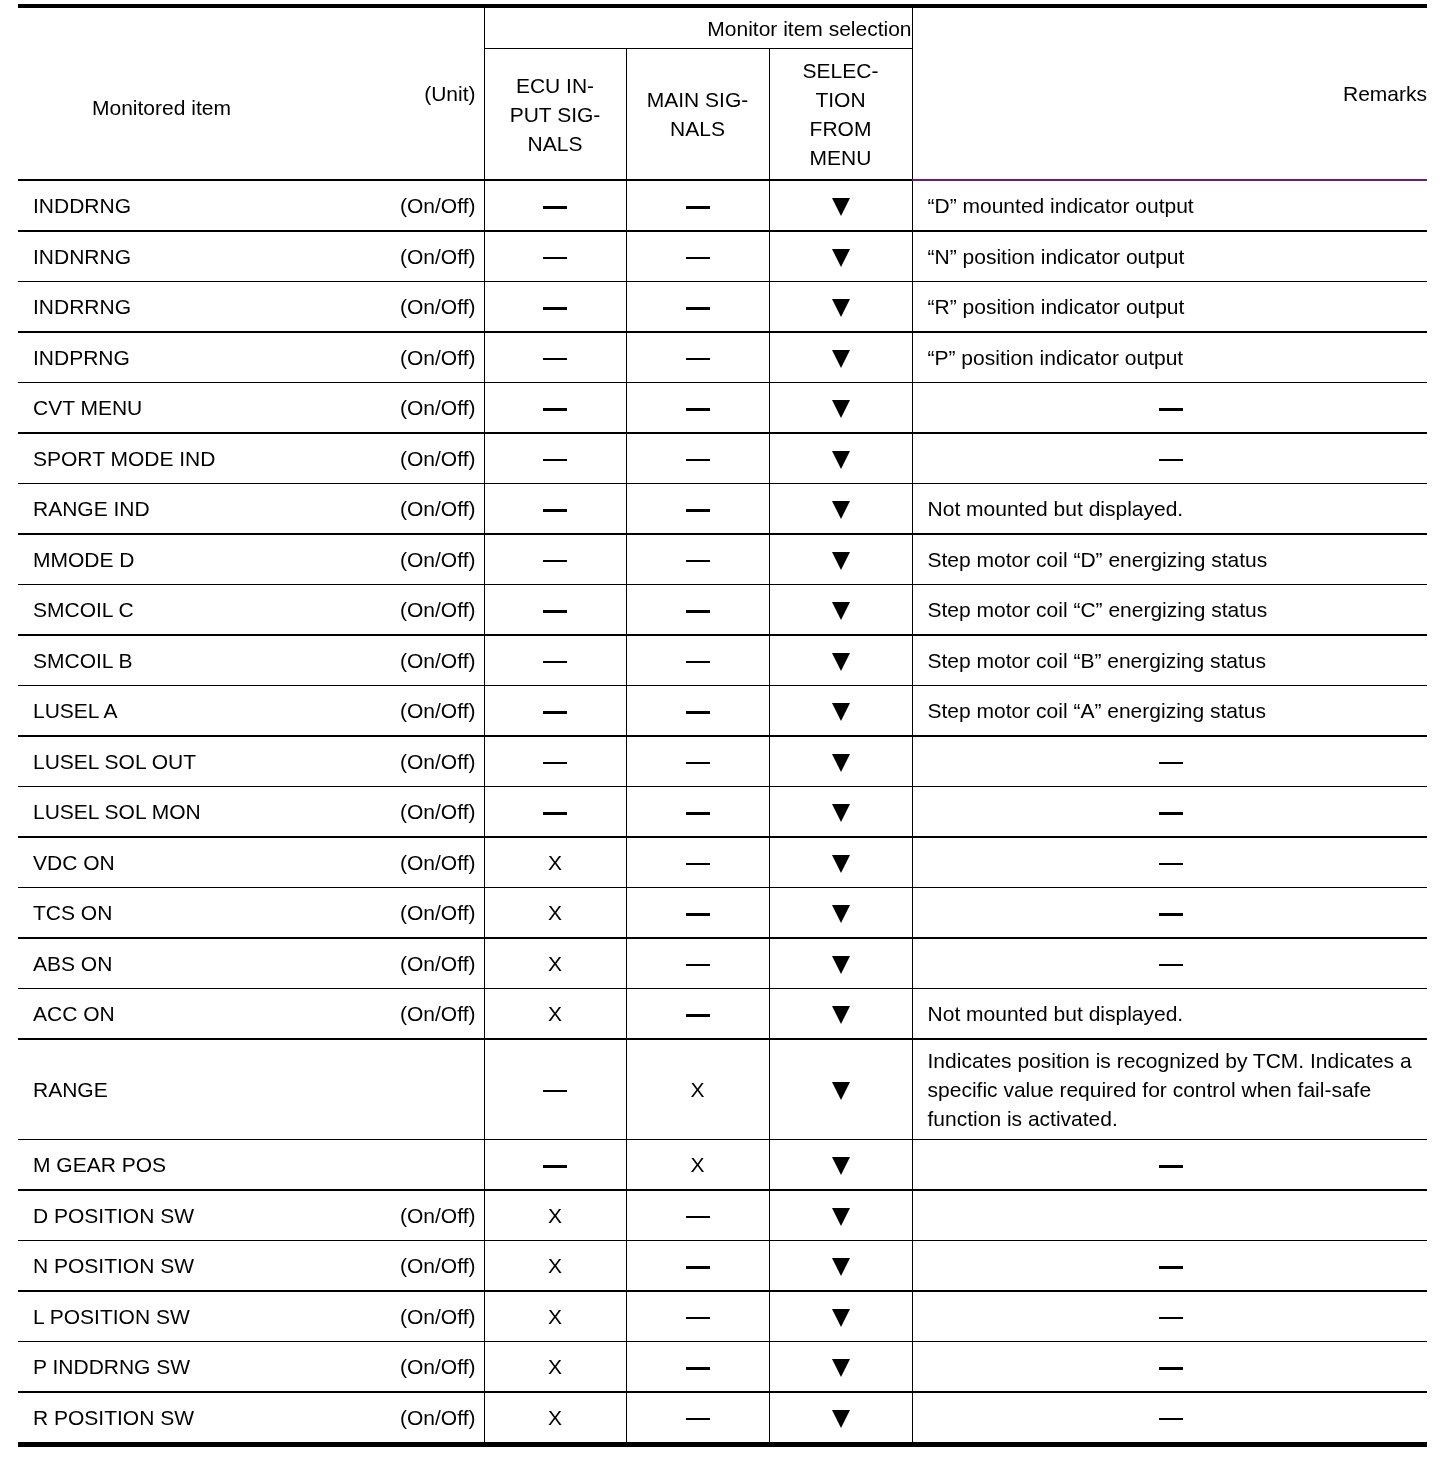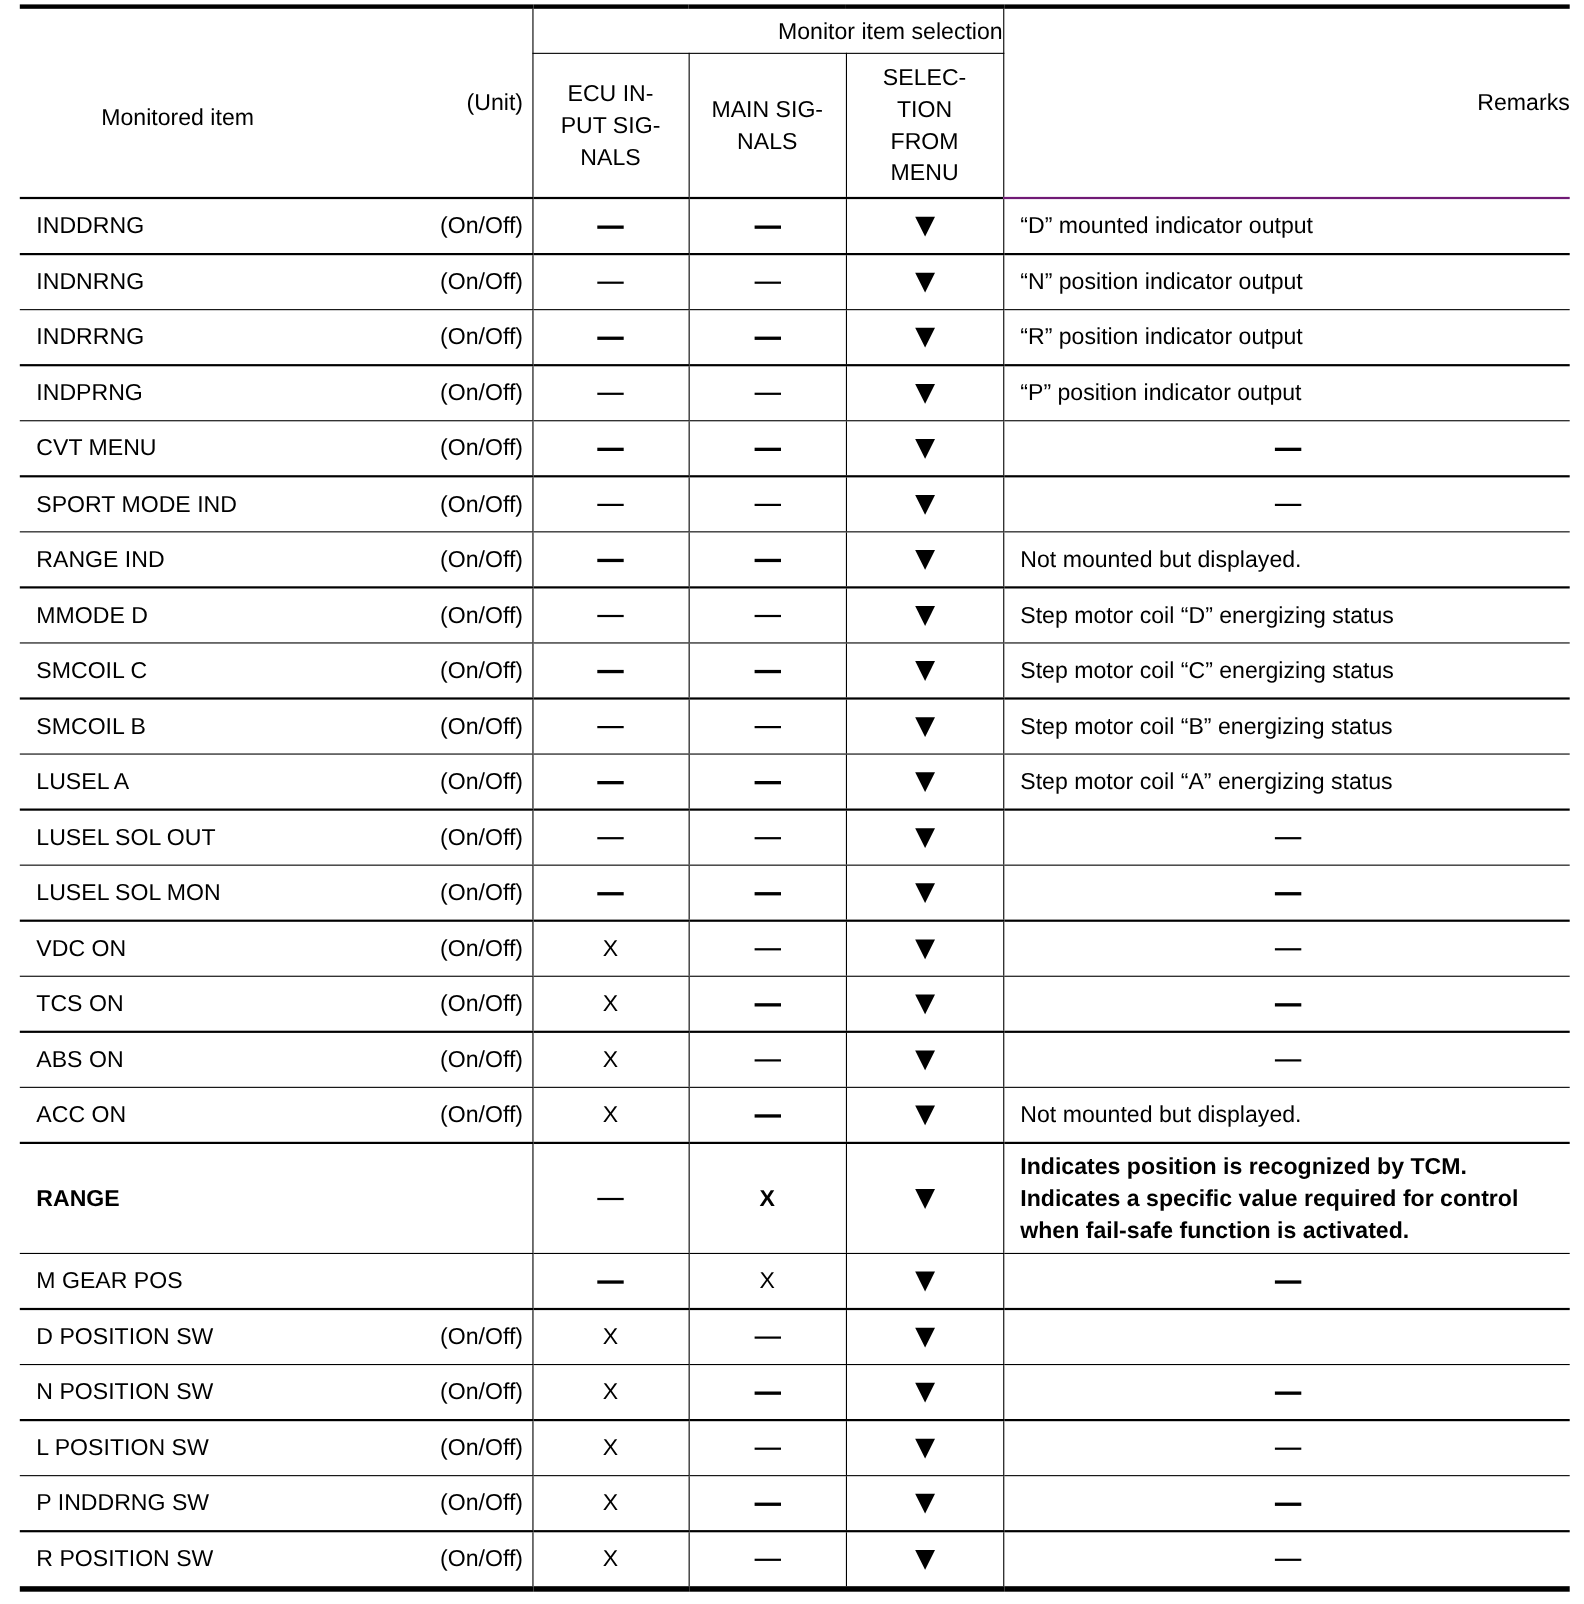--- a/index.html
+++ b/index.html
@@ -18,21 +18,21 @@
   .tbl th.remarks-head { text-align: right; border-left: 1.5px solid #000; border-bottom: 2px solid #701a75; }
   .tbl th.sub { text-align: center; height: 130px; border-left: 1.5px solid #000; border-bottom: 2px solid #000; }
   .item-wrap { display: flex; justify-content: space-between; align-items: center; }
   .item-wrap .name { padding-left: 74px; margin-top: 27px; }
   .tbl td { height: 49px; border-bottom: 1.5px solid #000; }
   .tbl tbody tr.odd td { border-bottom-width: 2.5px; }
   .tbl td.item { padding: 0 8px 0 15px; }
   .tbl td.mark { text-align: center; border-left: 1.5px solid #000; }
   .tbl td.remark { border-left: 1.5px solid #000; padding: 0 12px 0 15px; }
   .tbl td.remark.center { text-align: center; }
-  .tbl tr.tall td { height: 99px; font-weight: bold; }
+  .tbl tr.tall td { height: 99px; }
   .tri { display: inline-block; width: 0; height: 0; border-left: 9px solid transparent; border-right: 9px solid transparent; border-top: 18px solid #000; vertical-align: middle; }
   .dash { display: inline-block; width: 24px; height: 2px; background: #000; vertical-align: middle; }
   .dash.bold { height: 3px; }
 </style>
 </head>
 <body>
 
 <table class="tbl">
   <colgroup>
       <col class="c1">

